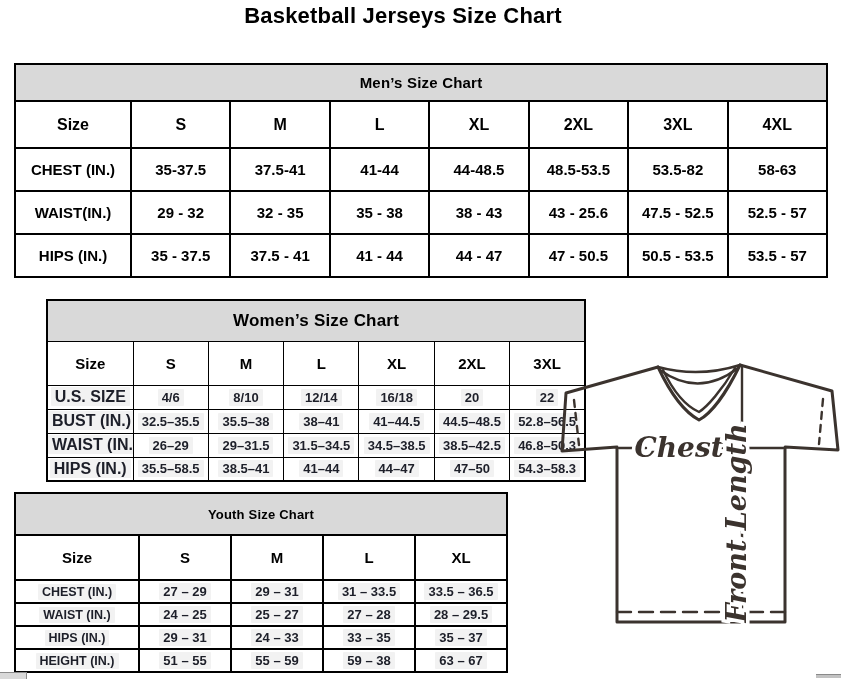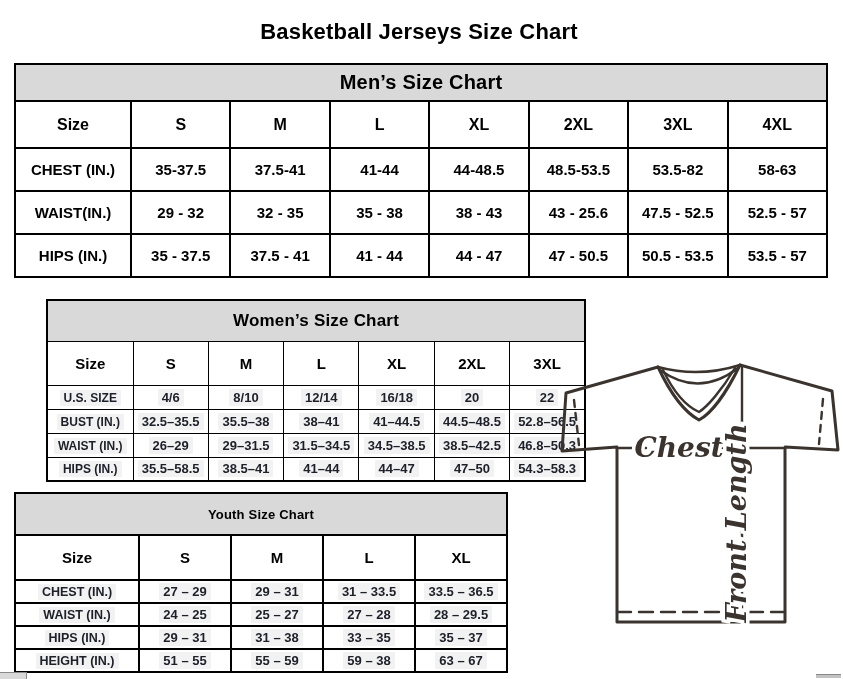--- a/index.html
+++ b/index.html
@@ -1,50 +1,50 @@
 <!DOCTYPE html>
 <html style="--header-bg: #d9d9d9; --diagram-stroke: #3b332e;"><head>
 <meta charset="utf-8">
 <style>
   html,body{margin:0;padding:0;background:#fff;}
   body{width:843px;height:679px;overflow:hidden;position:relative;
        font-family:"Liberation Sans",sans-serif;color:#000;}
   .abs{position:absolute;}
 
   
-  #page-title{left:0;top:3px;width:806px;text-align:center;margin:16px;
+  #page-title{left:0;top:3px;width:806px;text-align:center;margin:0;
     font-size:22px;font-weight:700;letter-spacing:.2px;}
 
   
   .size-table table{border-collapse:collapse;table-layout:fixed;width:100%;height:100%;
     border:2px solid #000;}
   .size-table th,.size-table td{border:1px solid #000;text-align:center;vertical-align:middle;
     padding:0;font-weight:700;overflow:hidden;white-space:nowrap;}
   .band{background:var(--header-bg,#d9d9d9);font-size:17px;letter-spacing:.2px;}
 
   
   #mens-sec{left:14px;top:63px;width:814px;height:213px;}
   #mens-sec th,#mens-sec td{border-width:2px;font-size:15px;}
-  #mens-sec .band{font-size:20px;}
+  #mens-sec .band{font-size:15px;}
   #mens-sec .size-h{font-size:16px;}
   #mens-sec tr:nth-child(1){height:37px;}
   #mens-sec tr:nth-child(2){height:47px;}
   #mens-sec tr:nth-child(n+3){height:43px;}
   #mens-sec .label-col{width:116px;}
 
   
   #womens-sec{left:14px;top:299px;width:540px;height:180px;padding-left:32px;}
   #womens-sec th,#womens-sec td{font-size:13px;color:#1d1f29;}
   #womens-sec .band{font-size:17px;color:#000;}
   #womens-sec .size-h{font-size:15px;color:#000;}
   #womens-sec tr:nth-child(1){height:41px;}
   #womens-sec tr:nth-child(2){height:44px;}
   #womens-sec tr:nth-child(n+3){height:24px;}
   #womens-sec .label-col{width:86px;}
-  #womens-sec .rlabel span{font-size:12px;}
+  #womens-sec .rlabel span{font-size:16px;}
 
   
   #youth-sec{left:14px;top:492px;width:494px;height:181px;}
   #youth-sec th,#youth-sec td{border-width:2px;font-size:13px;color:#1d1f29;}
   #youth-sec .band{font-size:13px;color:#000;}
   #youth-sec .size-h{font-size:15px;color:#000;}
   #youth-sec tr:nth-child(1){height:42px;}
   #youth-sec tr:nth-child(2){height:45px;}
   #youth-sec tr:nth-child(n+3){height:23px;}
   #youth-sec .label-col{width:124px;}
@@ -227,21 +227,21 @@
         <tr>
           <th class="rlabel"><span class="hl">WAIST (IN.)</span></th>
           <td><span class="hl">24 – 25</span></td>
           <td><span class="hl">25 – 27</span></td>
           <td><span class="hl">27 – 28</span></td>
           <td><span class="hl">28 – 29.5</span></td>
         </tr>
         <tr>
           <th class="rlabel"><span class="hl">HIPS (IN.)</span></th>
           <td><span class="hl">29 – 31</span></td>
-          <td><span class="hl">31 – 38</span></td>
+          <td><span class="hl">24 – 33</span></td>
           <td><span class="hl">33 – 35</span></td>
           <td><span class="hl">35 – 37</span></td>
         </tr>
         <tr>
           <th class="rlabel"><span class="hl">HEIGHT (IN.)</span></th>
           <td><span class="hl">51 – 55</span></td>
           <td><span class="hl">55 – 59</span></td>
           <td><span class="hl">59 – 38</span></td>
           <td><span class="hl">63 – 67</span></td>
         </tr>

